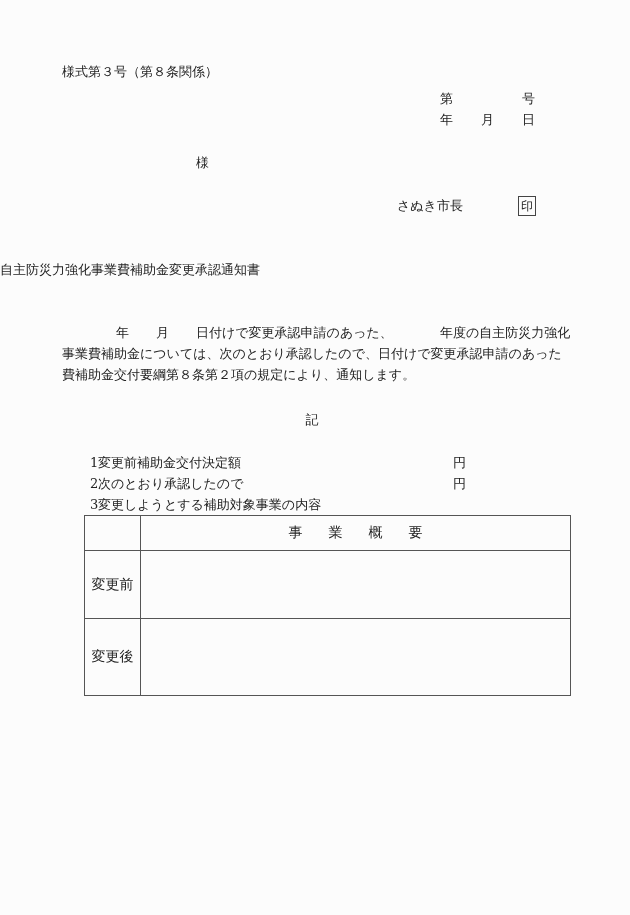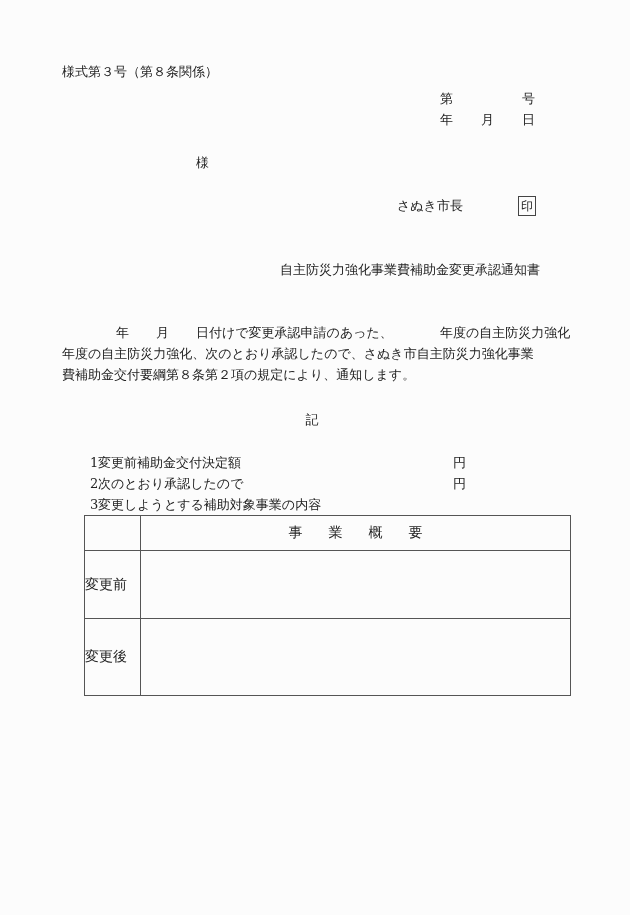--- a/index.html
+++ b/index.html
@@ -6,35 +6,35 @@
     body {
       width: 630px; height: 915px; background: #fcfcfc; position: relative;
       font-family: "DejaVu Serif", "Liberation Serif", serif;
       color: #222; font-size: 13px; overflow: hidden;
     }
     .abs { position: absolute; white-space: nowrap; line-height: 16px; }
     .seal {
       position: absolute; left: 518px; top: 196px; width: 16px; height: 18px;
       border: 1px solid #444; font-size: 12px; line-height: 18px; text-align: center;
     }
-    .title { left: 0; width: 540px; text-align: right; top: 262px; }
+    .title { left: 0; width: 540px; text-align: left; top: 262px; }
     .body-text { left: 62px; width: 520px; font-size: 13px; line-height: 21px; white-space: normal; }
     .kigo { left: 0; width: 624px; text-align: center; top: 412px; }
     .item-num { left: 90px; }
     .item-label { left: 98px; }
     .item-unit { left: 453px; }
     table.summary {
       position: absolute; left: 84px; top: 515px; width: 487px;
       border-collapse: collapse; table-layout: fixed;
     }
     table.summary td {
       border: 1px solid #555; padding: 0; font-size: 14px;
       vertical-align: middle;
     }
-    .col-label { width: 55px; }
+    .col-label { width: 55px; text-align: center; }
     .hdr-row td { height: 34px; }
     .row-before td { height: 67px; }
     .row-after td { height: 76px; }
     .hdr-text { text-align: center; letter-spacing: 0; }
     .hdr-text span { display: inline-block; margin: 0 13px; }
   </style>
 </head>
 <body>
 
 <div class="abs" style="left:62px; top:64px;">様式第３号（第８条関係）</div>
@@ -53,21 +53,21 @@
 
 <div class="abs title">自主防災力強化事業費補助金変更承認通知書</div>
 
 <div class="abs body-text" style="top:322px;">
   <div style="position:relative; height:21px;">
     <span style="position:absolute; left:54px;">年</span>
     <span style="position:absolute; left:94px;">月</span>
     <span style="position:absolute; left:134px;">日付けで変更承認申請のあった、</span>
     <span style="position:absolute; left:350px;margin-left:28px;">年度の自主防災力強化</span>
   </div>
-  <div>年度の自主防災力強化、次のとおり承認したので、さぬき市自主防災力強化事業</div>
+  <div>事業費補助金については、次のとおり承認したので、日付けで変更承認申請のあった</div>
   <div>費補助金交付要綱第８条第２項の規定により、通知します。</div>
 </div>
 
 <div class="abs kigo">記</div>
 
 <div class="abs item-num" style="top:455px;">1</div>
 <div class="abs item-label" style="top:455px;">変更前補助金交付決定額</div>
 <div class="abs item-unit" style="top:455px;">円</div>
 
 <div class="abs item-num" style="top:476px;">2</div>

